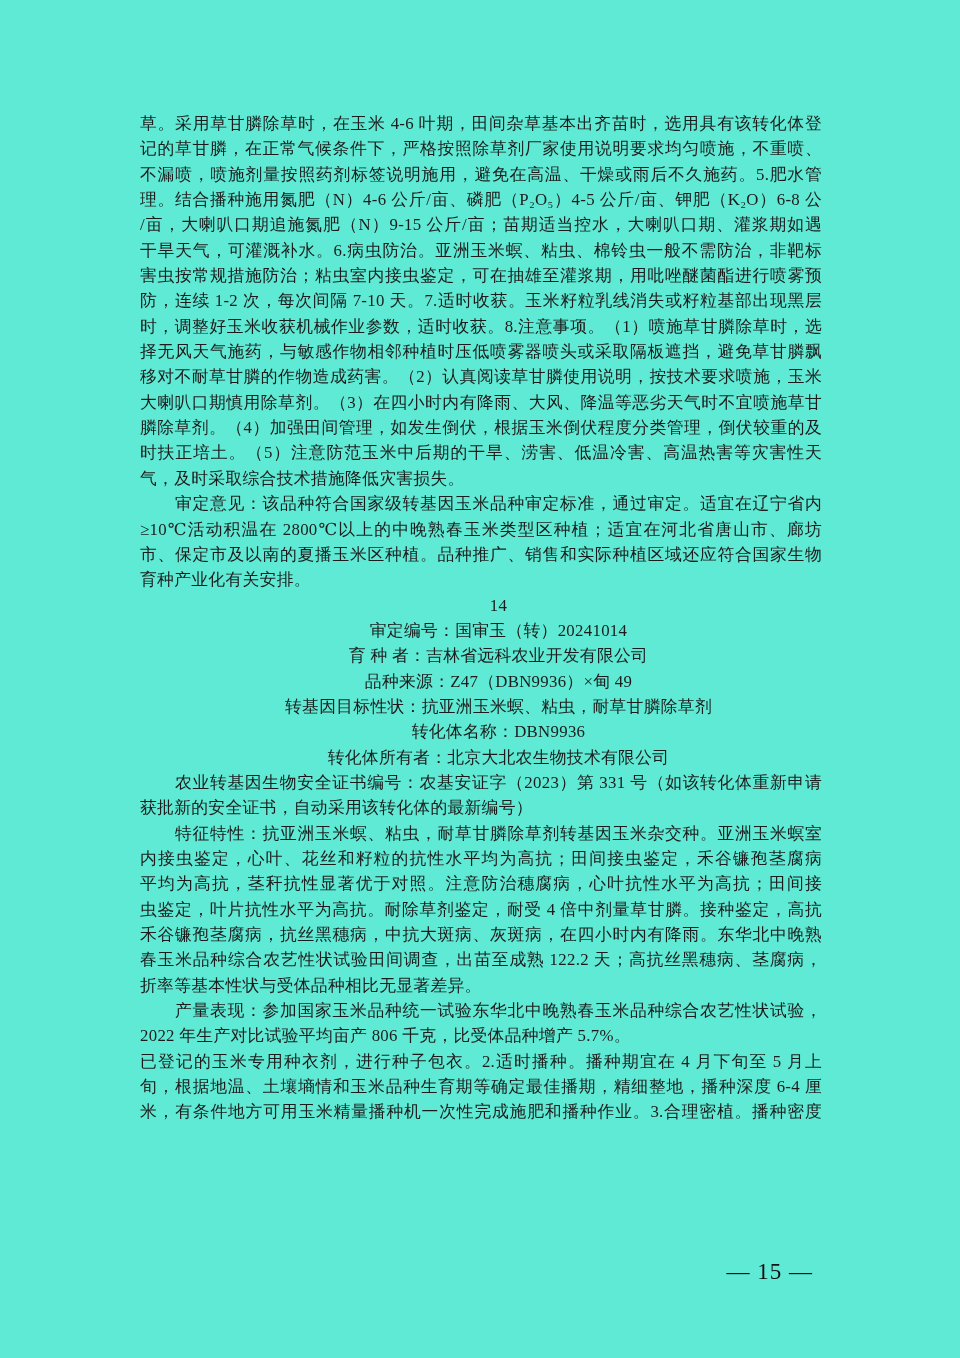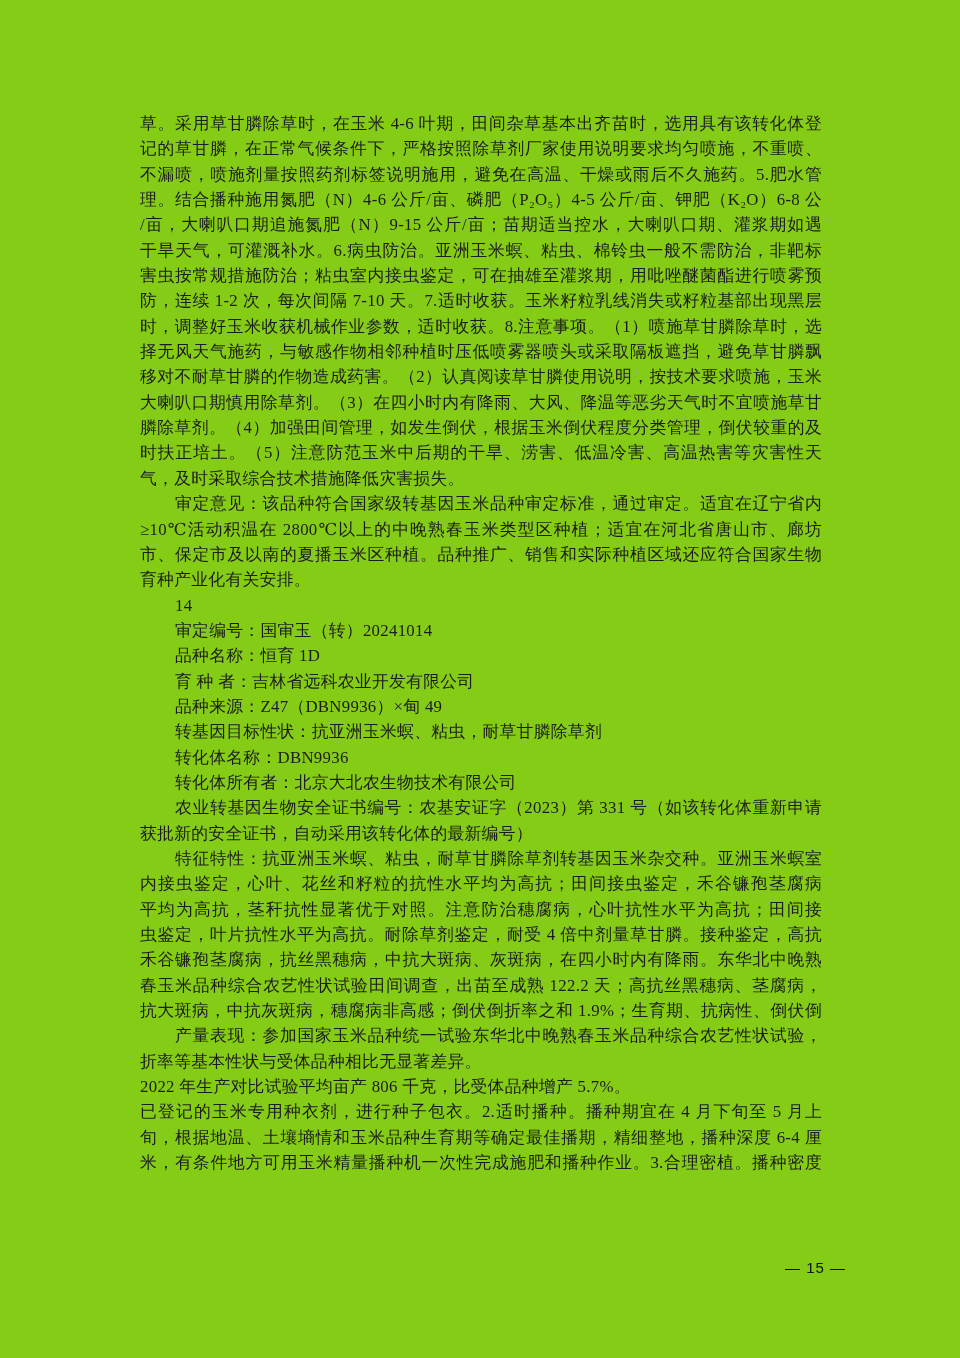--- a/index.html
+++ b/index.html
@@ -10,21 +10,21 @@
     width: 960px;
     height: 1358px;
     background: #ffffff;
     position: relative;
     overflow: hidden;
     font-family: "Liberation Serif", "DejaVu Serif", serif;
   }
   .page {
     position: absolute;
     inset: 0;
-    background: #84cc16;
+    background: #5eead4;
   }
   .doc-body {
     position: absolute;
     left: 140px;
     top: 111px;
     width: 682px;
     color: #1c1c1c;
     font-size: 16.8px;
     letter-spacing: 0.3px;
   }
@@ -33,29 +33,30 @@
     line-height: 25.35px;
     white-space: normal;
     overflow: hidden;
   }
   .line.fill {
     text-align: justify;
     text-align-last: justify;
   }
   .line.indent {
     text-indent: 35px;
+    text-align: center;
   }
   .page-number {
     position: absolute;
     top: 1259px;
-    right: 114px;
-    font-size: 15px;
+    right: 147px;
+    font-size: 23px;
     color: #111111;
     letter-spacing: 1px;
-    font-family: Liberation Sans, sans-serif;
+    font-family: Liberation Serif, serif;
   }
 </style>
 </head>
 <body>
 
 <div class="page">
   <div class="doc-body">
       <div class="line fill">草。采用草甘膦除草时，在玉米 4-6 叶期，田间杂草基本出齐苗时，选用具有该转化体登</div>
       <div class="line fill">记的草甘膦，在正常气候条件下，严格按照除草剂厂家使用说明要求均匀喷施，不重喷、</div>
       <div class="line fill">不漏喷，喷施剂量按照药剂标签说明施用，避免在高温、干燥或雨后不久施药。5.肥水管</div>
@@ -70,36 +71,34 @@
       <div class="line fill">大喇叭口期慎用除草剂。（3）在四小时内有降雨、大风、降温等恶劣天气时不宜喷施草甘</div>
       <div class="line fill">膦除草剂。（4）加强田间管理，如发生倒伏，根据玉米倒伏程度分类管理，倒伏较重的及</div>
       <div class="line fill">时扶正培土。（5）注意防范玉米中后期的干旱、涝害、低温冷害、高温热害等灾害性天</div>
       <div class="line">气，及时采取综合技术措施降低灾害损失。</div>
       <div class="line fill indent">审定意见：该品种符合国家级转基因玉米品种审定标准，通过审定。适宜在辽宁省内</div>
       <div class="line fill">≥10℃活动积温在 2800℃以上的中晚熟春玉米类型区种植；适宜在河北省唐山市、廊坊</div>
       <div class="line fill">市、保定市及以南的夏播玉米区种植。品种推广、销售和实际种植区域还应符合国家生物</div>
       <div class="line">育种产业化有关安排。</div>
       <div class="line indent">14</div>
       <div class="line indent">审定编号：国审玉（转）20241014</div>
-      <div class="line indent">品种名称：恒育 1D</div>
       <div class="line indent">育 种 者：吉林省远科农业开发有限公司</div>
       <div class="line indent">品种来源：Z47（DBN9936）×甸 49</div>
       <div class="line indent">转基因目标性状：抗亚洲玉米螟、粘虫，耐草甘膦除草剂</div>
       <div class="line indent">转化体名称：DBN9936</div>
       <div class="line indent">转化体所有者：北京大北农生物技术有限公司</div>
       <div class="line fill indent">农业转基因生物安全证书编号：农基安证字（2023）第 331 号（如该转化体重新申请</div>
       <div class="line">获批新的安全证书，自动采用该转化体的最新编号）</div>
       <div class="line fill indent">特征特性：抗亚洲玉米螟、粘虫，耐草甘膦除草剂转基因玉米杂交种。亚洲玉米螟室</div>
       <div class="line fill">内接虫鉴定，心叶、花丝和籽粒的抗性水平均为高抗；田间接虫鉴定，禾谷镰孢茎腐病</div>
       <div class="line fill">平均为高抗，茎秆抗性显著优于对照。注意防治穗腐病，心叶抗性水平为高抗；田间接</div>
       <div class="line fill">虫鉴定，叶片抗性水平为高抗。耐除草剂鉴定，耐受 4 倍中剂量草甘膦。接种鉴定，高抗</div>
       <div class="line fill">禾谷镰孢茎腐病，抗丝黑穗病，中抗大斑病、灰斑病，在四小时内有降雨。东华北中晚熟</div>
       <div class="line fill">春玉米品种综合农艺性状试验田间调查，出苗至成熟 122.2 天；高抗丝黑穗病、茎腐病，</div>
-      <div class="line fill">抗大斑病，中抗灰斑病，穗腐病非高感；倒伏倒折率之和 1.9%；生育期、抗病性、倒伏倒</div>
+      <div class="line">折率等基本性状与受体品种相比无显著差异。</div>
       <div class="line fill indent">产量表现：参加国家玉米品种统一试验东华北中晚熟春玉米品种综合农艺性状试验，</div>
-      <div class="line">折率等基本性状与受体品种相比无显著差异。</div>
       <div class="line">2022 年生产对比试验平均亩产 806 千克，比受体品种增产 5.7%。</div>
       <div class="line fill">已登记的玉米专用种衣剂，进行种子包衣。2.适时播种。播种期宜在 4 月下旬至 5 月上</div>
       <div class="line fill">旬，根据地温、土壤墒情和玉米品种生育期等确定最佳播期，精细整地，播种深度 6-4 厘</div>
       <div class="line fill">米，有条件地方可用玉米精量播种机一次性完成施肥和播种作业。3.合理密植。播种密度</div>
     </div>
   <div class="page-number">— 15 —</div>
 </div>
 
 </body></html>

